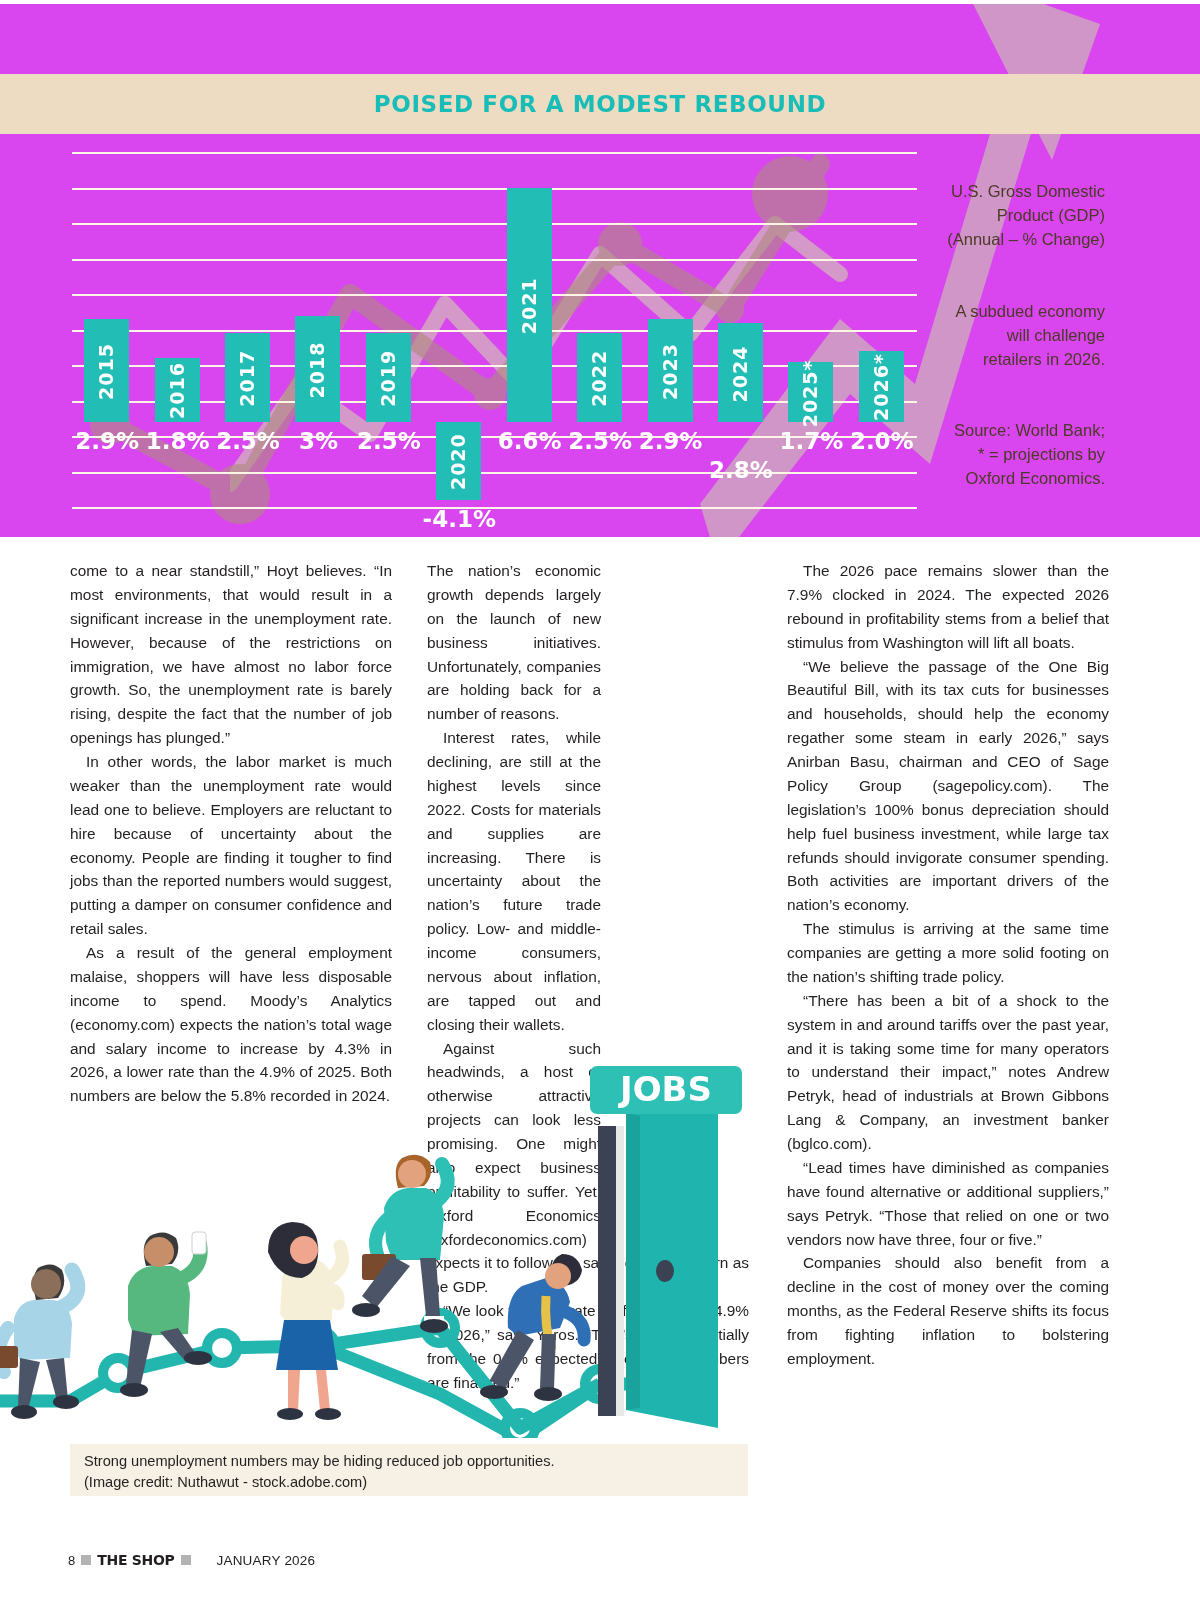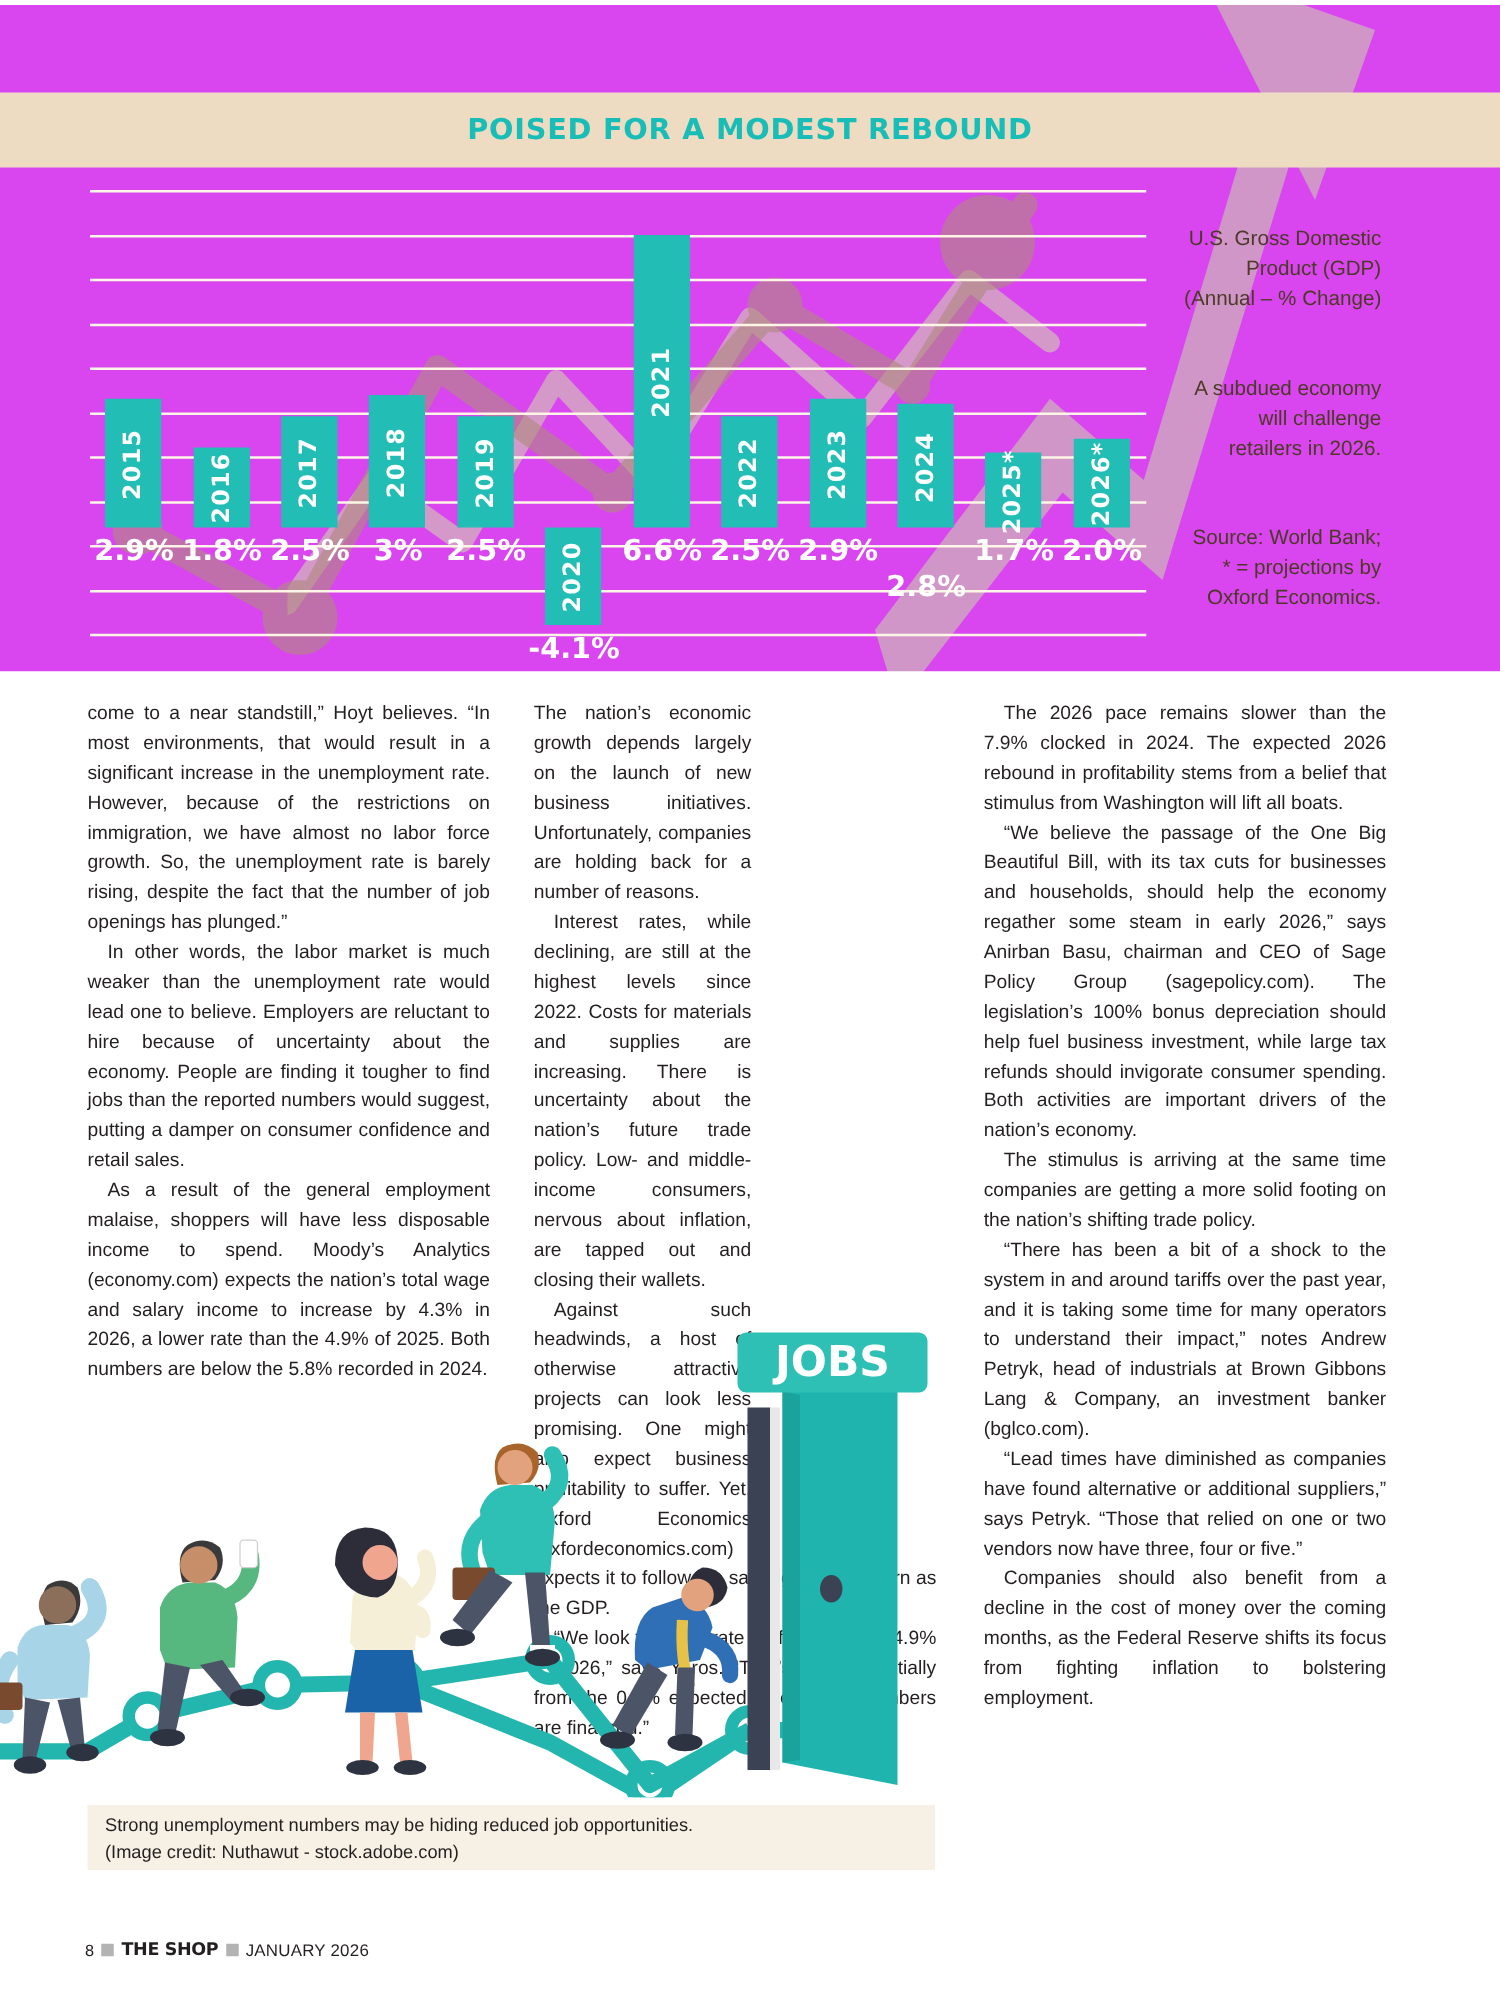--- a/index.html
+++ b/index.html
@@ -188,21 +188,21 @@
     left: 68px; top: 1552px;
     display: flex;
     align-items: center;
     gap: 6px;
     font-size: 13px;
     color: #231f20;
   }
   #footer .sq { width: 10px; height: 10px; background: #b3b3b3; display: inline-block; }
   #footer .pg { font-size: 13px; }
   #footer .brand { font-family: "DejaVu Sans", sans-serif; font-weight: bold; font-size: 14px; letter-spacing: -0.3px; }
-  #footer .issue { font-size: 13.5px; letter-spacing: 0.2px; }
+  #footer .issue { font-size: 13.5px; letter-spacing: 0.2px; margin-left: 20px; }
 </style>
 </head>
 <body>
 
 <div id="chart-panel">
 
   <svg class="deco" id="deco-green-arrow" viewBox="0 0 420 620">
     <g fill="#c9d9a8" opacity="0.55">
       <path d="M18 600 L150 430 L230 500 L340 140 L305 120 L215 420 L140 355 L0 540 Z"></path>
       <path d="M258 10 L400 60 L352 196 Z"></path>

